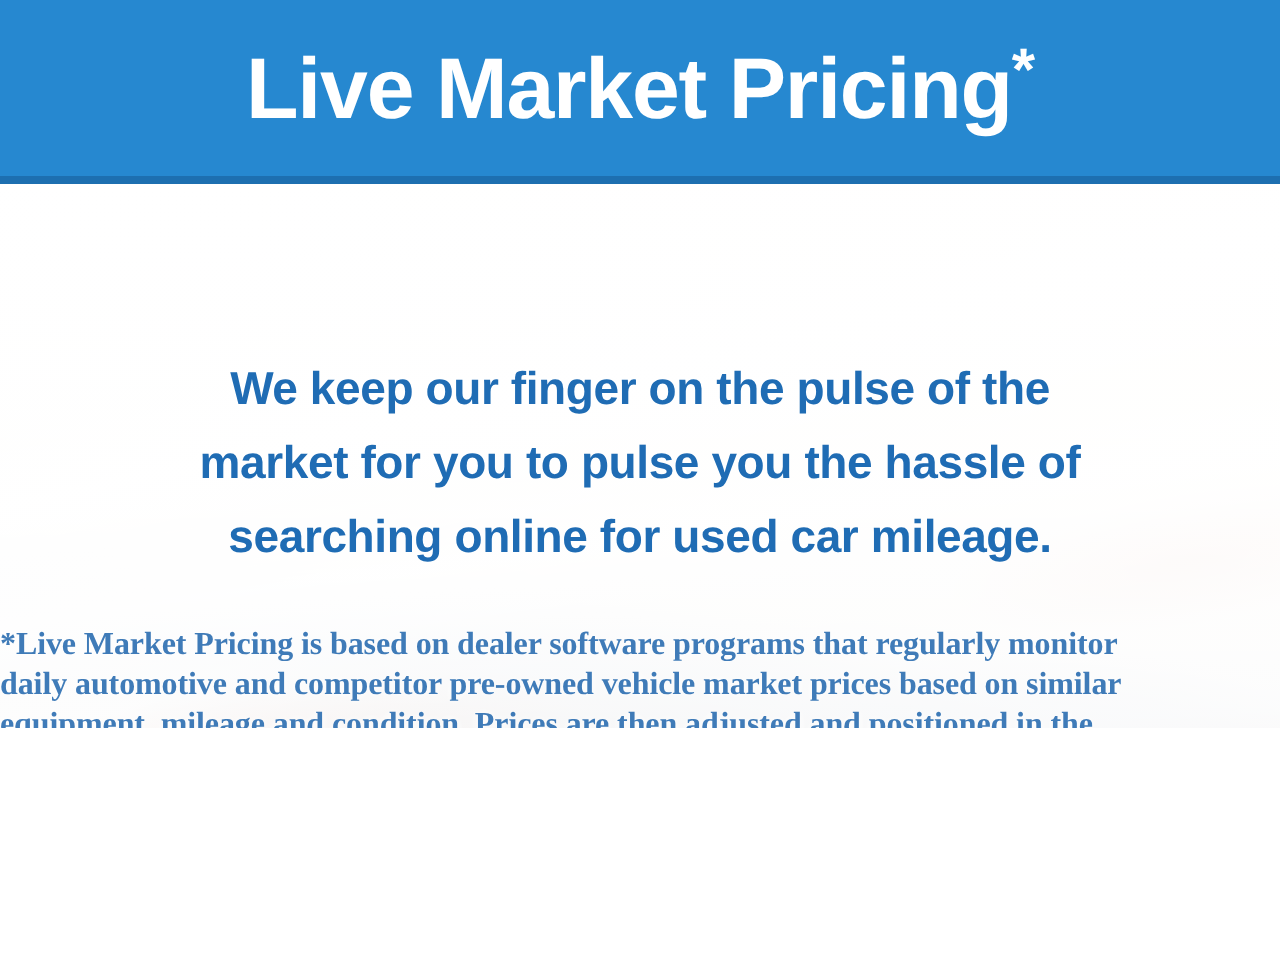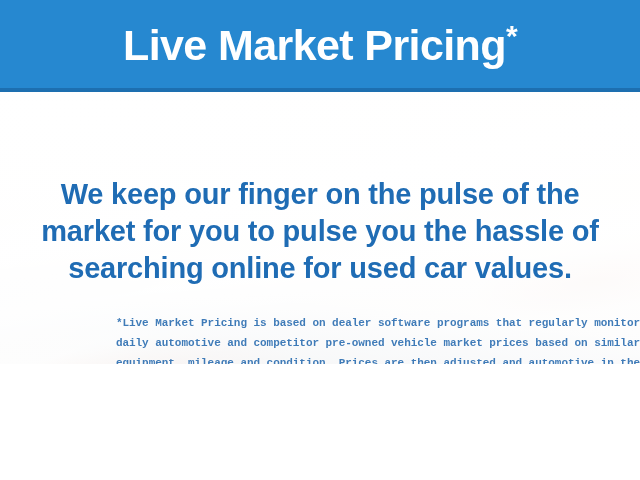--- a/index.html
+++ b/index.html
@@ -109,43 +109,43 @@
   }
 
   
   .headline {
     position: absolute;
     left: 0;
     top: 176px;
     width: 640px;
     text-align: center;
     color: #1f6cb4;
-    font-size: 29px;
+    font-size: 23px;
     font-weight: bold;
     line-height: 37px;
     letter-spacing: -0.2px;
     text-shadow: 0 0 6px rgba(255,255,255,0.95), 0 0 14px rgba(255,255,255,0.85);
     font-family: "Liberation Sans", sans-serif;
   }
   .headline .hl-line { display: block; white-space: nowrap; }
 
   
   .fineprint {
     position: absolute;
     left: 0;
     top: 313px;
     width: 640px;
-    text-align: right;
+    text-align: left;
     color: rgba(31,101,172,0.86);
-    font-size: 11px;
+    font-size: 16px;
     font-weight: bold;
     line-height: 20px;
     letter-spacing: -0.05px;
     text-shadow: 0 0 4px rgba(255,255,255,0.95), 0 0 9px rgba(255,255,255,0.8);
-    font-family: Liberation Mono, monospace;
+    font-family: Liberation Serif, serif;
   }
   .fineprint .fp-line { display: block; white-space: nowrap; }
 </style>
 </head>
 <body>
 
 <div id="promo-banner">
 
   <div class="bg-photo">
     <div class="bg-layer bg-haze"></div>
@@ -156,22 +156,22 @@
   </div>
 
   <div class="header-banner">
     <h1 class="header-title"><span>Live Market Pricing</span><span class="asterisk">*</span></h1>
   </div>
   <div class="header-rule"></div>
 
   <div class="headline">
     <span class="hl-line">We keep our finger on the pulse of the</span>
     <span class="hl-line">market for you to pulse you the hassle of</span>
-    <span class="hl-line">searching online for used car values.</span>
+    <span class="hl-line">searching online for used car mileage.</span>
   </div>
 
   <div class="fineprint">
     <span class="fp-line">*Live Market Pricing is based on dealer software programs that regularly monitor</span>
     <span class="fp-line">daily automotive and competitor pre-owned vehicle market prices based on similar</span>
-    <span class="fp-line">equipment, mileage and condition. Prices are then adjusted and automotive in the</span>
+    <span class="fp-line">equipment, mileage and condition. Prices are then adjusted and positioned in the</span>
   </div>
 
 </div>
 
 </body></html>

